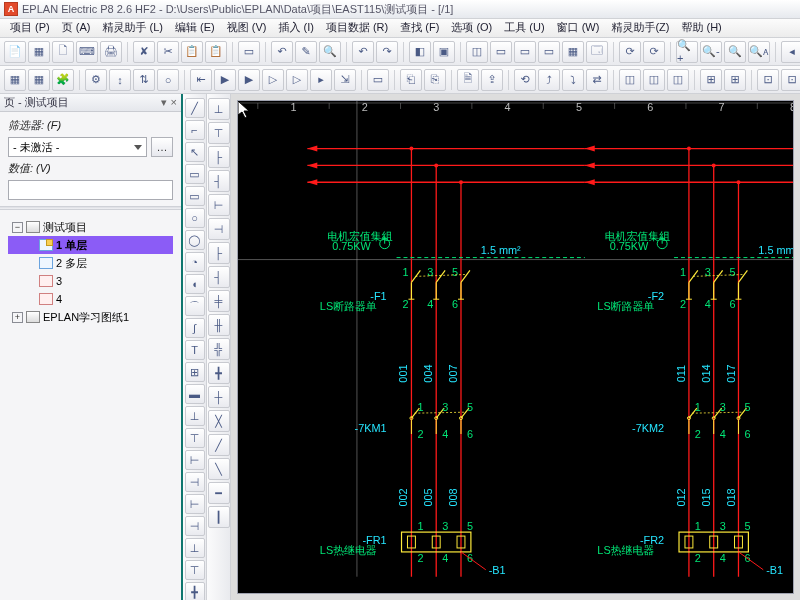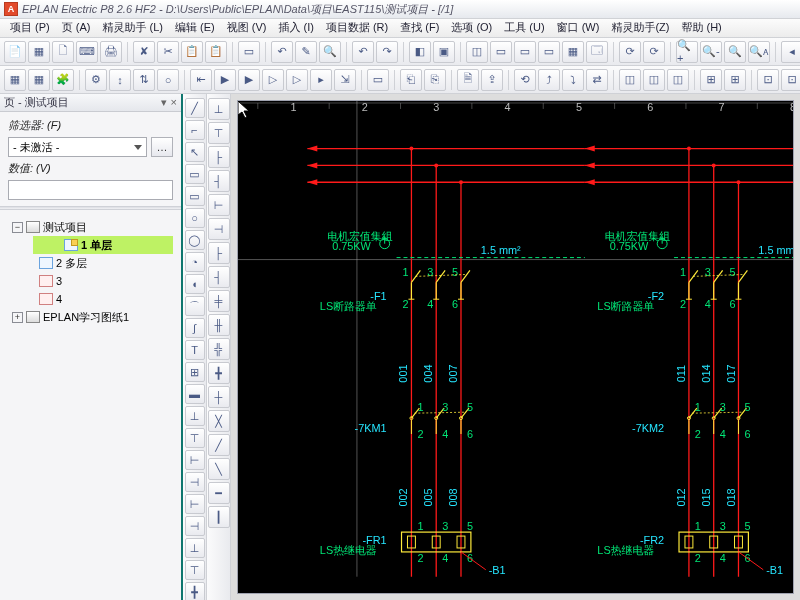--- a/index.html
+++ b/index.html
@@ -1,20 +1,20 @@
 <!DOCTYPE html>
 <html><head>
 <meta charset="utf-8">
 <style>
   * { margin: 0; padding: 0; box-sizing: border-box; font-family: "Microsoft YaHei", Tahoma, sans-serif; font-size: 11px; }
   body { width: 800px; height: 600px; background: #f0f0f0; overflow: hidden; display:flex; flex-direction:column;}
   
   .titlebar { height:18px; background:linear-gradient(#fff,#e6e9ee); display:flex; align-items:center; padding:1px 4px; gap:4px;}
   .titlebar .app-icon{width:14px;height:14px;background:#e24a2b;border:1px solid #b83a1f;font-size:9px;color:#fff;display:flex;align-items:center;justify-content:center;font-weight:bold;}
-  .titlebar .title{color:#556;font-style:italic;}
+  .titlebar .title{color:#556;}
   
   .menubar{height:20px;background:linear-gradient(#fcfcfc,#ececec);border-top:1px solid #d0d2d6;border-bottom:1px solid #d0d2d6;display:flex;align-items:flex-end;padding:0 4px;}
   .menubar span{padding:2px 6px;color:#223;white-space:nowrap;}
   
   .toolbar{height:28px;background:linear-gradient(#fbfbfc,#e9eaee);border-bottom:1px solid #cfd1d6;display:flex;align-items:center;padding:0 4px;gap:2px;overflow:hidden;}
   .tbtn{width:22px;height:22px;border:1px solid #c8caD0;border-radius:2px;background:linear-gradient(#fff,#e9eaef);display:flex;align-items:center;justify-content:center;color:#4a5a85;flex:0 0 auto;}
   .tsep{width:1px;height:20px;background:#cfd1d6;margin:0 3px;flex:0 0 auto;}
   
   .main{flex:1;display:flex;min-height:0;}
   
@@ -25,21 +25,21 @@
   .lp-body{padding:6px 8px;display:flex;flex-direction:column;gap:4px;}
   .lp-body label{color:#222;font-style:italic;}
   .rowcombo{display:flex;gap:4px;align-items:center;}
   .combo{flex:1;height:20px;border:1px solid #a9abb2;background:#fff;display:flex;align-items:center;justify-content:space-between;padding:0 4px;}
   .combo .dd{width:0;height:0;border-left:4px solid transparent;border-right:4px solid transparent;border-top:5px solid #555;}
   .squarebtn{width:22px;height:20px;border:1px solid #b0b2b9;background:linear-gradient(#fff,#e7e8ee);display:flex;align-items:center;justify-content:center;color:#333;}
   .textinput{width:100%;height:20px;border:1px solid #a9abb2;background:#fff;padding:0 3px;}
   .lp-divider{height:4px;background:linear-gradient(#dcdde3,#f1f1f4);margin:2px -8px;border-top:1px solid #cfd1d7;border-bottom:1px solid #cfd1d7;}
   .tree{padding:2px 0;overflow:auto;}
   .tree .row{display:flex;align-items:center;gap:3px;height:18px;padding-right:4px;white-space:nowrap;}
-  .tree .row.sel{background:#bef264;margin-left:25px;}
+  .tree .row.sel{background:#8b5cf6;}
   .toggle{width:11px;height:11px;border:1px solid #8a8c94;font-size:9px;line-height:9px;text-align:center;color:#333;margin-left:4px;} .indent2{width:28px;}
   .ficon{width:14px;height:12px;display:inline-block;}
   .ficon.proj{background:linear-gradient(#fff,#ddd);border:1px solid #888;}
   .ficon.page{background:#eef6ff;border:1px solid #6aa3de;position:relative;}
   .ficon.page.curr::before{content:"";position:absolute;right:-1px;top:-1px;width:5px;height:5px;background:#f8cf55;border:1px solid #c49a20;}
   .ficon.page.nb{background:#fff0f0;border:1px solid #d08080;}
   
   .vtoolbar{width:24px;background:linear-gradient(90deg,#fbfbfc,#e9eaee);border-right:1px solid #cfd1d6;display:flex;flex-direction:column;align-items:center;padding:4px 0;gap:2px;}
   .vtoolbar .tbtn{width:20px;height:20px;}
   .vtoolbar2{width:24px;background:linear-gradient(90deg,#fbfbfc,#e9eaee);border-right:1px solid #cfd1d6;display:flex;flex-direction:column;align-items:center;padding:4px 0;gap:2px;}

